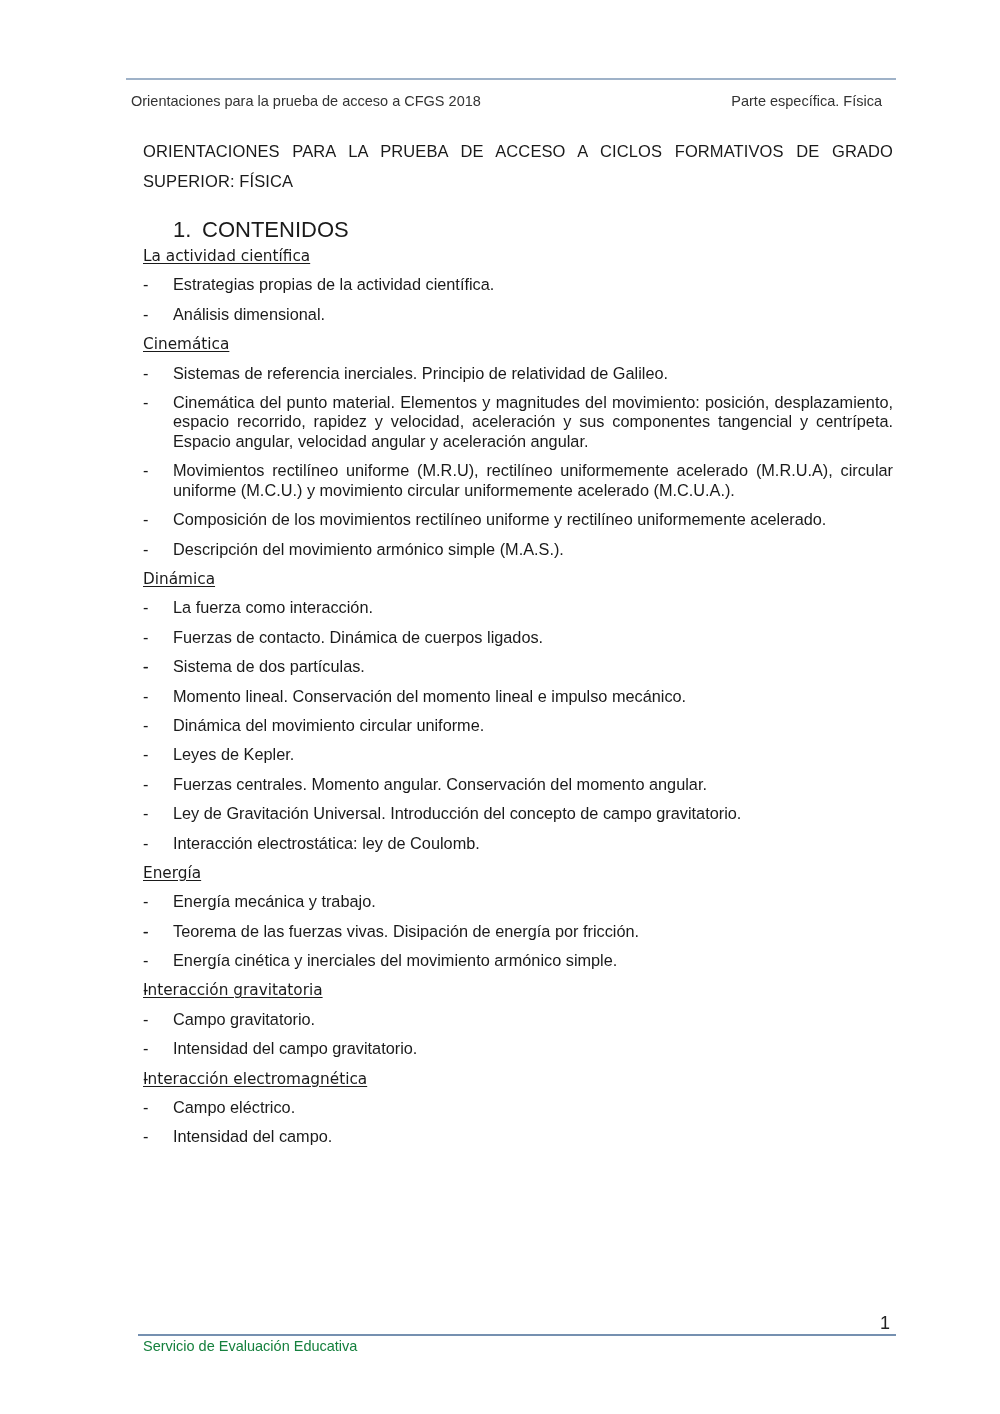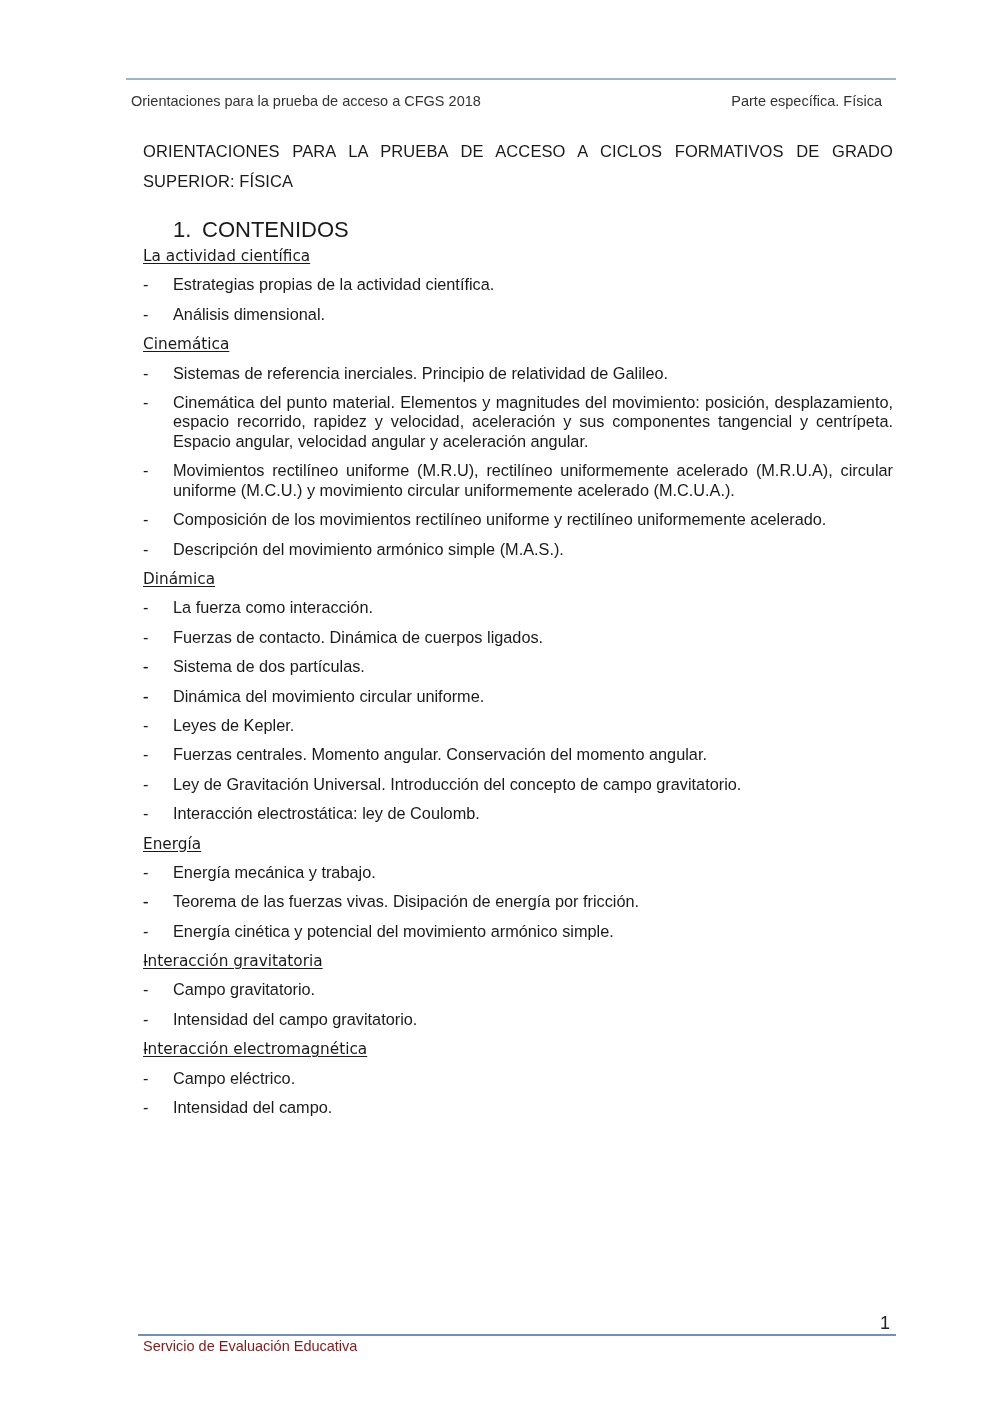--- a/index.html
+++ b/index.html
@@ -12,21 +12,21 @@
   .title .l1 { display: block; text-align: justify; text-align-last: justify; }
   .title .l2 { display: block; }
   .section-num { position: absolute; left: 173px; top: 217px; font-size: 22px; }
   .section-num .num { display: inline-block; width: 29px; }
   .content { position: absolute; left: 143px; top: 246px; width: 750px; }
   .cat { font-family: "DejaVu Sans", sans-serif; font-size: 15.3px; text-decoration: underline; text-underline-offset: 2px; height: 29.4px; line-height: 20px; }
   .item { position: relative; padding-left: 30px; font-size: 16.3px; line-height: 19.5px; margin-bottom: 9.9px; text-align: justify; }
   .item .dash { position: absolute; left: 0; top: 0; }
   .footer-num { position: absolute; left: 880px; top: 1313px; font-size: 18px; color: #222; }
   .footer-rule { position: absolute; left: 138px; top: 1334px; width: 758px; height: 2px; background: #7590b0; }
-  .footer-text { position: absolute; left: 143px; top: 1338px; font-size: 14.5px; color: #7f1d1d; }
+  .footer-text { position: absolute; left: 143px; top: 1338px; font-size: 14.5px; color: #15803d; }
 </style>
 </head>
 <body>
 
 <div class="header">
   <span class="left">Orientaciones para la prueba de acceso a CFGS 2018</span>
   <span class="right">Parte específica.  Física</span>
 </div>
 <div class="header-rule"></div>
 
@@ -47,31 +47,31 @@
     <div class="item"><span class="dash">-</span><span>Sistemas de referencia inerciales. Principio de relatividad de Galileo.</span></div>
     <div class="item"><span class="dash">-</span><span>Cinemática del punto material. Elementos y magnitudes del movimiento: posición, desplazamiento, espacio recorrido, rapidez y velocidad, aceleración y sus componentes tangencial y centrípeta. Espacio angular, velocidad angular y aceleración angular.</span></div>
     <div class="item"><span class="dash">-</span><span>Movimientos rectilíneo uniforme (M.R.U), rectilíneo uniformemente acelerado (M.R.U.A), circular uniforme (M.C.U.) y movimiento circular uniformemente acelerado (M.C.U.A.).</span></div>
     <div class="item"><span class="dash">-</span><span>Composición de los movimientos rectilíneo uniforme y rectilíneo uniformemente acelerado.</span></div>
     <div class="item"><span class="dash">-</span><span>Descripción del movimiento armónico simple (M.A.S.).</span></div>
     <div class="cat">Dinámica</div>
     <div class="item"><span class="dash">-</span><span>La fuerza como interacción.</span></div>
     <div class="item"><span class="dash">-</span><span>Fuerzas de contacto. Dinámica de cuerpos ligados.</span></div>
     <div class="item"><span class="dash">-</span></div>
     <div class="item"><span class="dash">-</span><span>Sistema de dos partículas.</span></div>
-    <div class="item"><span class="dash">-</span></div>
+    <div class="item"><span class="dash">-</span><span>Momento lineal. Conservación del momento lineal e impulso mecánico.</span></div>
     <div class="item"><span class="dash">-</span><span>Dinámica del movimiento circular uniforme.</span></div>
     <div class="item"><span class="dash">-</span><span>Leyes de Kepler.</span></div>
     <div class="item"><span class="dash">-</span><span>Fuerzas centrales. Momento angular. Conservación del momento angular.</span></div>
     <div class="item"><span class="dash">-</span><span>Ley de Gravitación Universal. Introducción del concepto de campo gravitatorio.</span></div>
     <div class="item"><span class="dash">-</span><span>Interacción electrostática: ley de Coulomb.</span></div>
     <div class="cat">Energía</div>
     <div class="item"><span class="dash">-</span><span>Energía mecánica y trabajo.</span></div>
     <div class="item"><span class="dash">-</span></div>
     <div class="item"><span class="dash">-</span><span>Teorema de las fuerzas vivas. Disipación de energía por fricción.</span></div>
-    <div class="item"><span class="dash">-</span><span>Energía cinética y potencial del movimiento armónico simple.</span></div>
+    <div class="item"><span class="dash">-</span><span>Energía cinética y inerciales del movimiento armónico simple.</span></div>
     <div class="item"><span class="dash">-</span></div>
     <div class="cat">Interacción gravitatoria</div>
     <div class="item"><span class="dash">-</span><span>Campo gravitatorio.</span></div>
     <div class="item"><span class="dash">-</span><span>Intensidad del campo gravitatorio.</span></div>
     <div class="item"><span class="dash">-</span></div>
     <div class="cat">Interacción electromagnética</div>
     <div class="item"><span class="dash">-</span><span>Campo eléctrico.</span></div>
     <div class="item"><span class="dash">-</span><span>Intensidad del campo.</span></div>
   </div>
 

